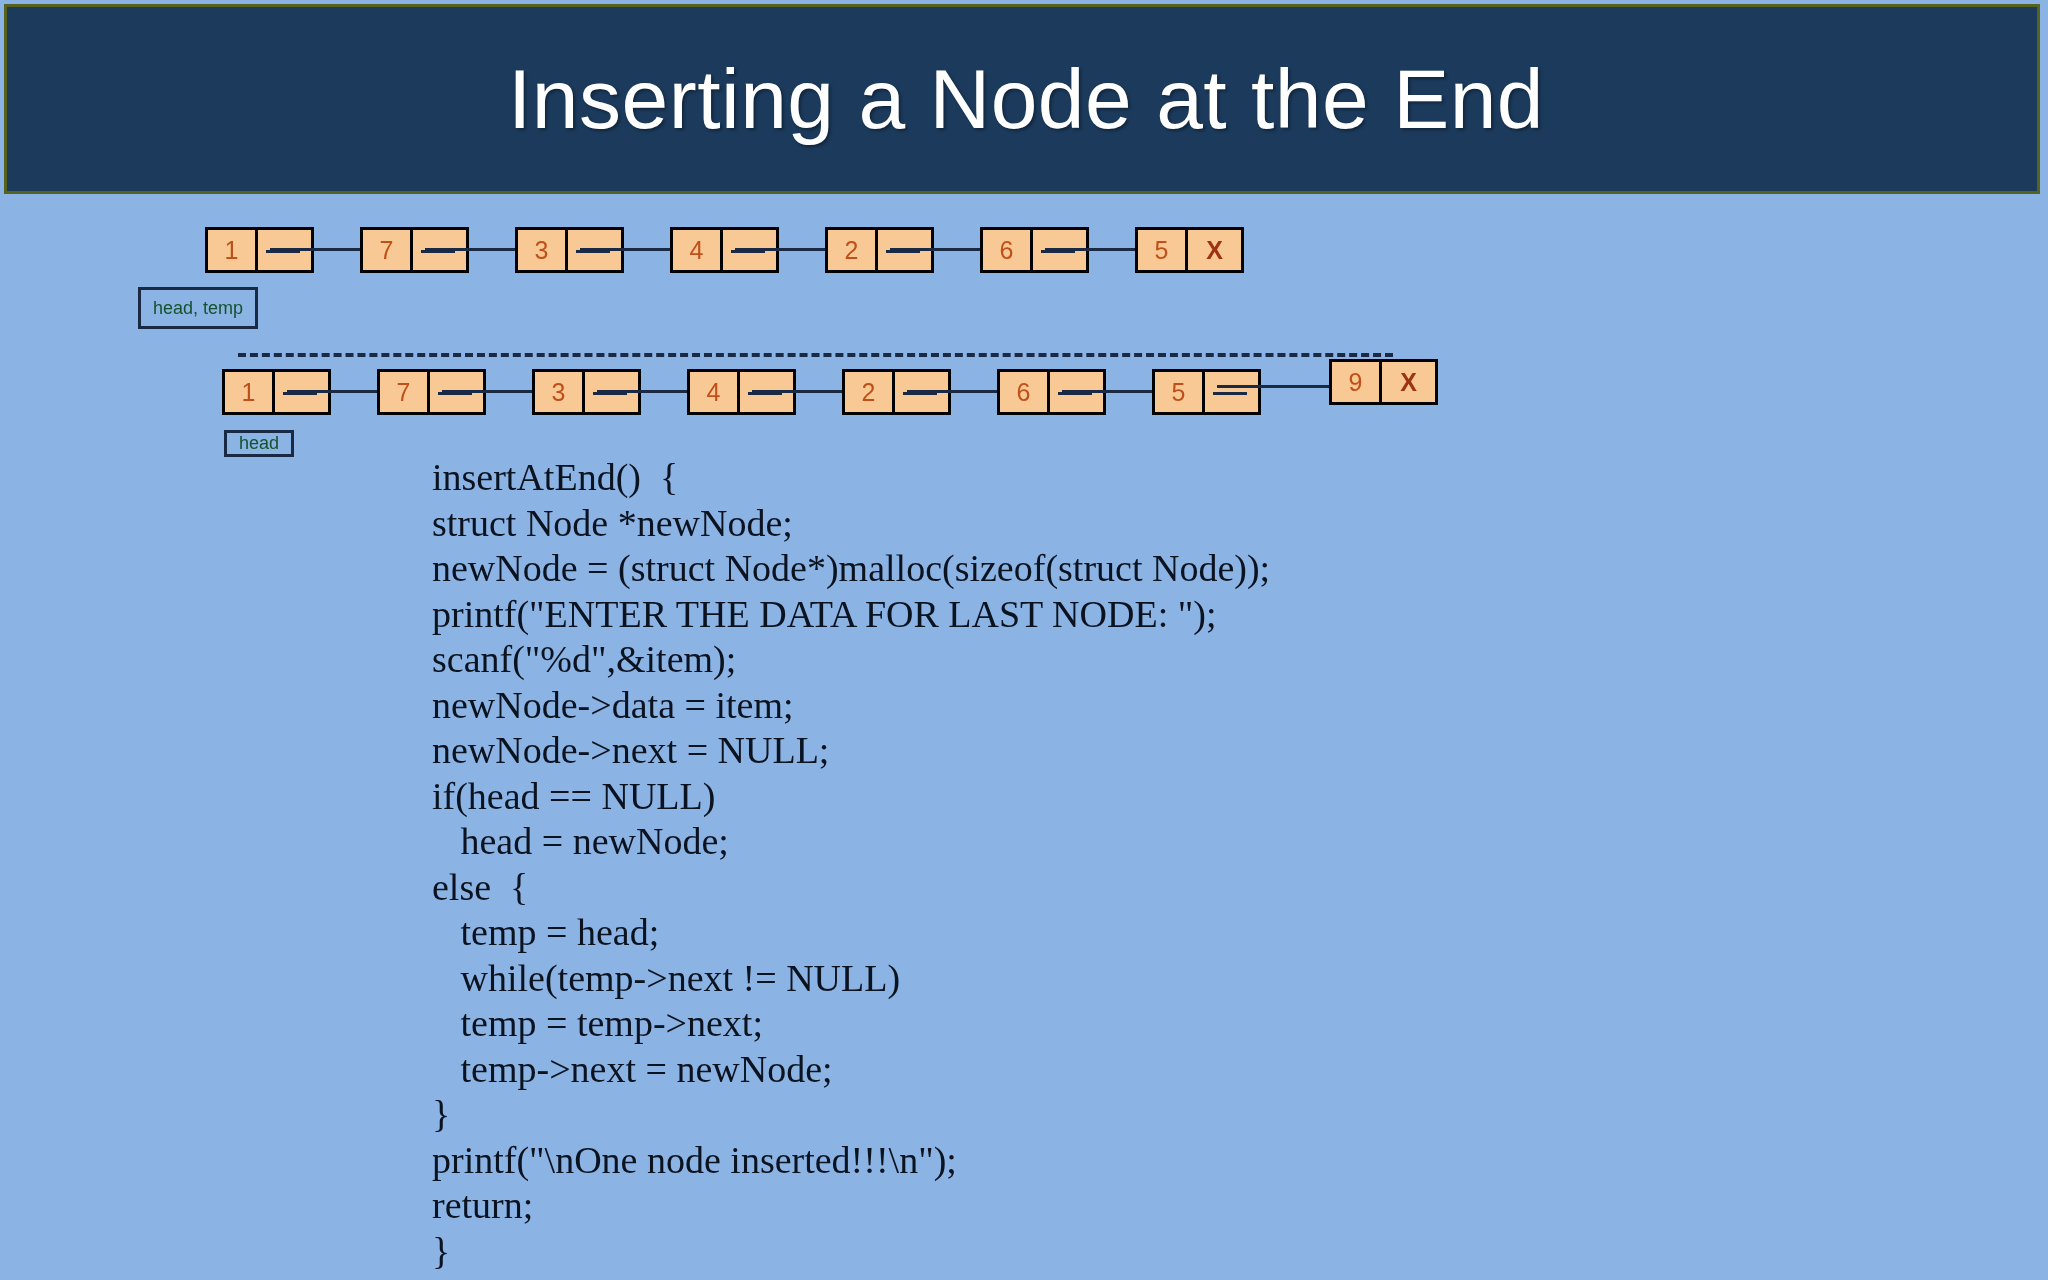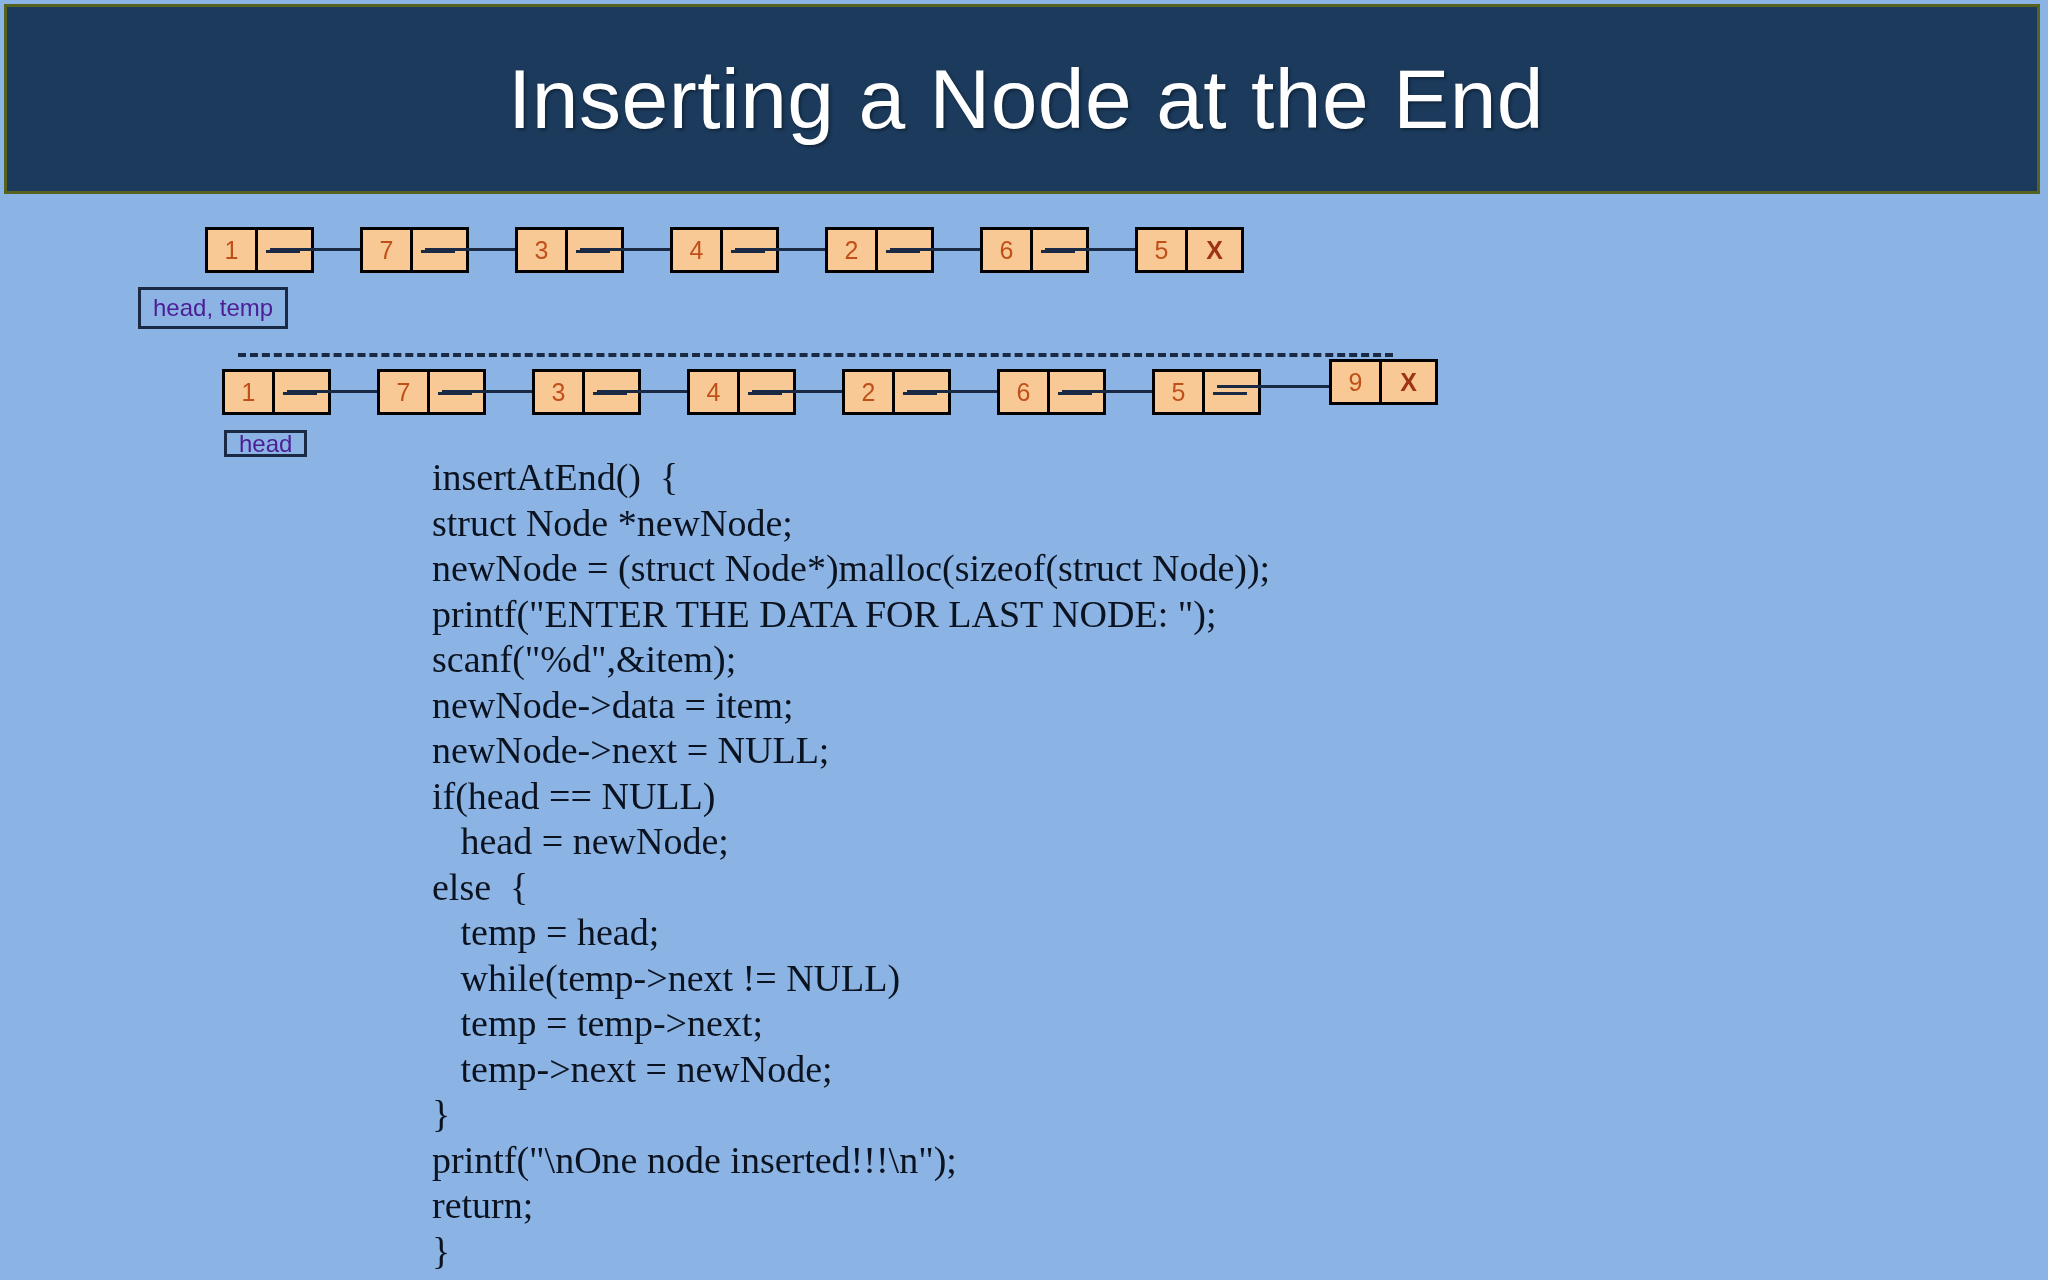--- a/index.html
+++ b/index.html
@@ -105,22 +105,22 @@
     border-top: 8px solid transparent;
     border-bottom: 8px solid transparent;
   }
 
   
   .ptr-label {
     position: absolute;
     border: 3px solid #1B2A44;
     box-sizing: border-box;
     background: transparent;
-    color: #4c1d95;
-    font-size: 24px;
+    color: #14532d;
+    font-size: 18px;
     font-family: "Liberation Sans", sans-serif;
     display: flex;
     align-items: center;
     justify-content: center;
     padding: 4px 12px;
     white-space: nowrap;
   }
 
   
   #divider {

